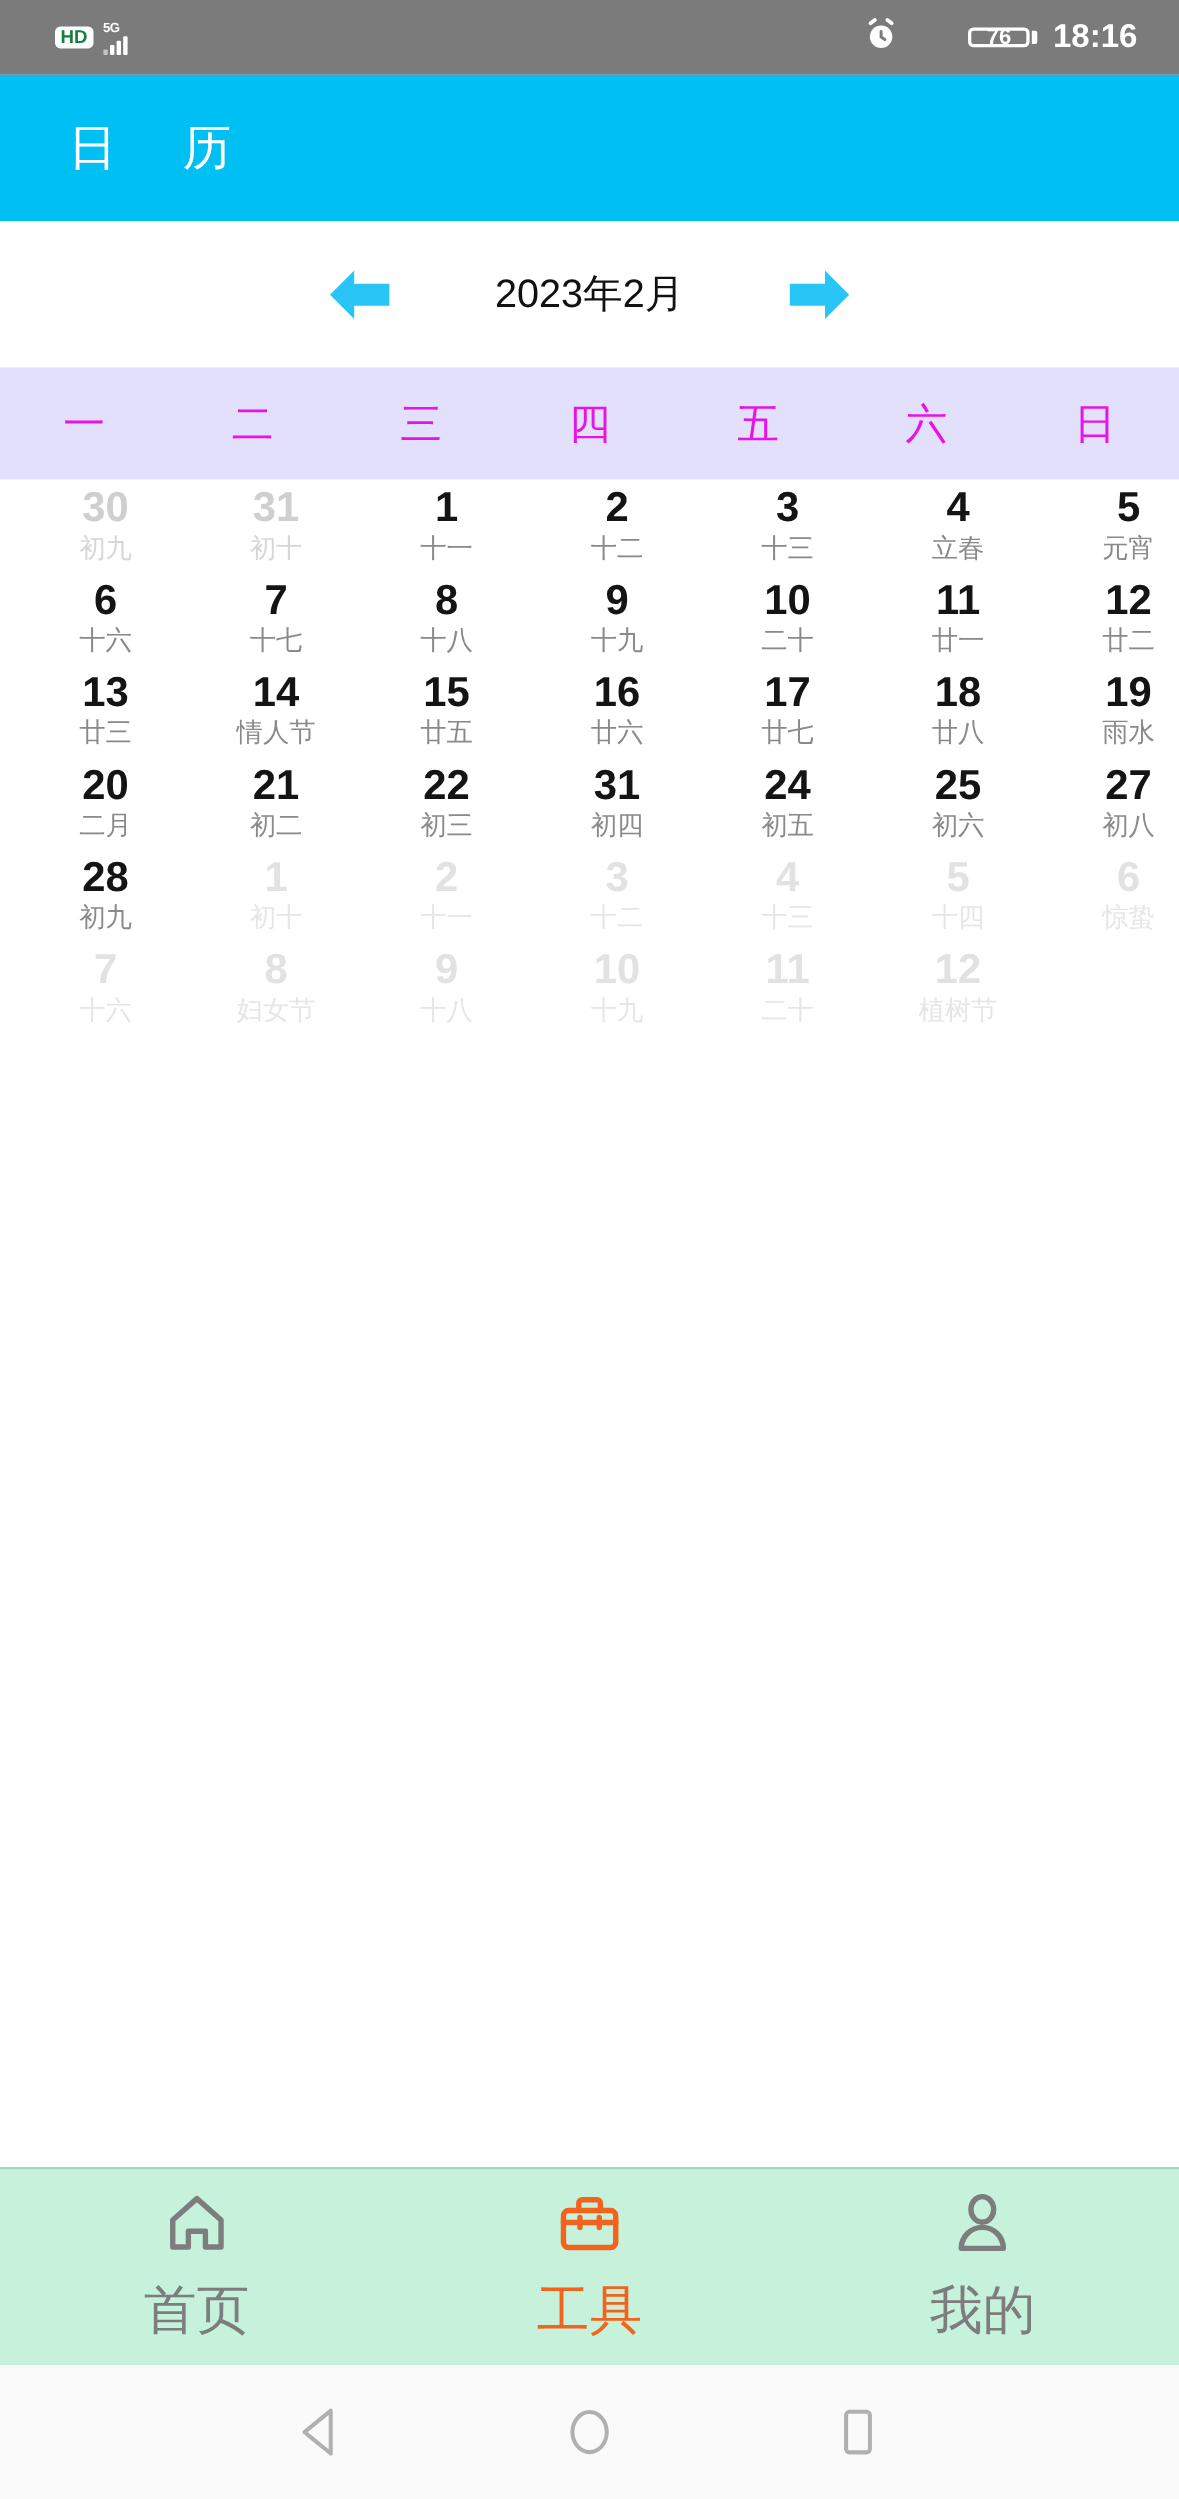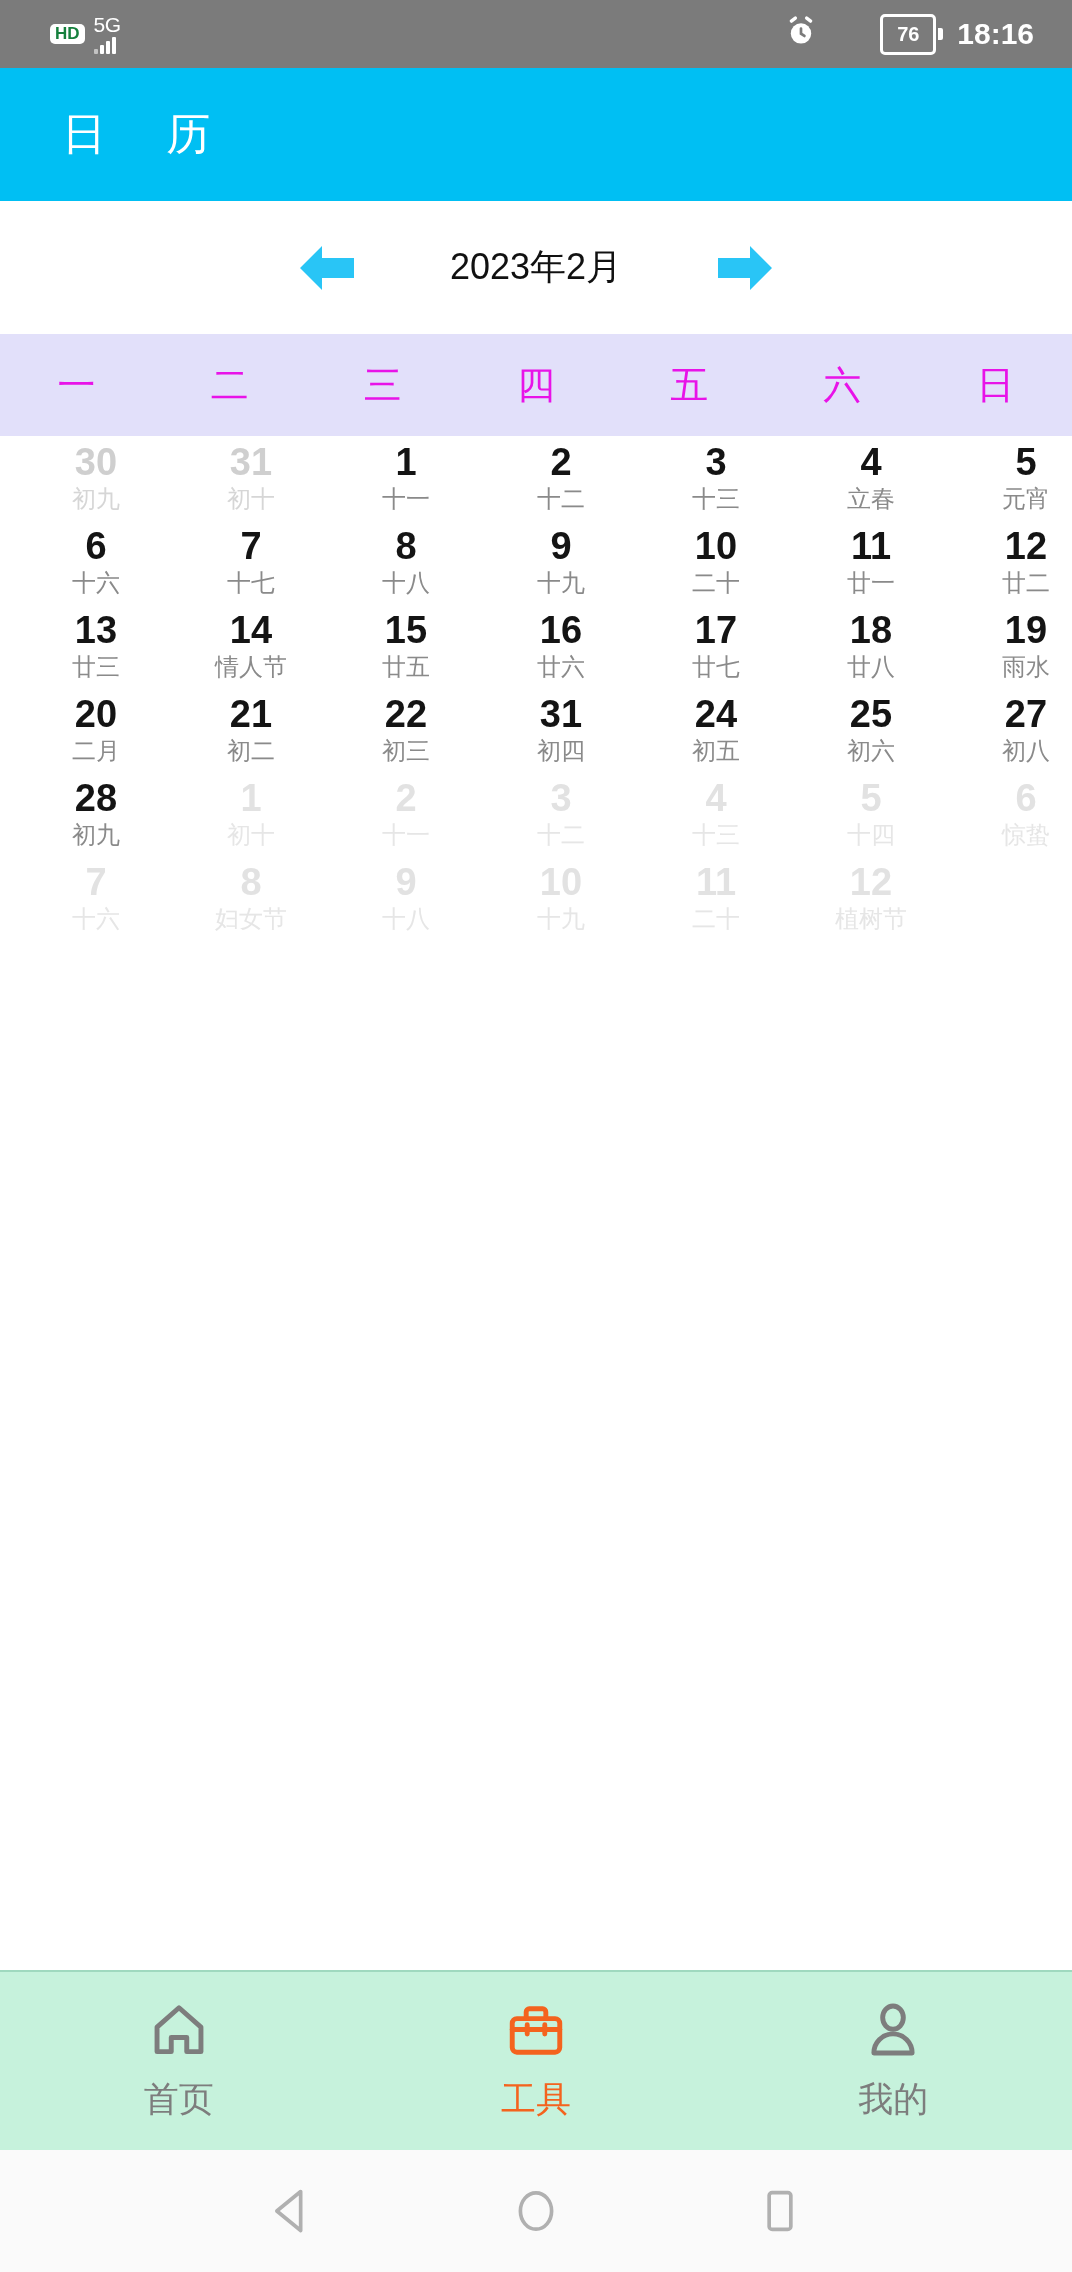--- a/index.html
+++ b/index.html
@@ -16,31 +16,31 @@
     height:68px; background:#7b7b7b; flex:0 0 68px;
     display:flex; align-items:center; justify-content:space-between;
     padding:0 38px 0 50px; color:#ffffff;
   }
   .sb-left { display:flex; align-items:center; gap:9px; }
   .hd-badge {
     background:#ffffff; color:#15803d; font-size:17px; font-weight:bold;
     border-radius:5px; padding:1px 5px 2px; line-height:1; letter-spacing:0px;
   }
   .net-group { display:flex; flex-direction:column; align-items:flex-start; line-height:1; }
-  .net-label { font-size:21px; font-weight:normal; letter-spacing:-0.5px; margin-bottom:1px; }
+  .net-label { font-size:12px; font-weight:bold; letter-spacing:-0.5px; margin-bottom:1px; }
   .sig-row { display:flex; align-items:flex-end; gap:2px; height:18px; }
   .sig-row i { display:block; width:4px; background:#ffffff; border-radius:1px; }
   .sig-row i:nth-child(1){ height:5px; opacity:.55;}
   .sig-row i:nth-child(2){ height:9px;}
   .sig-row i:nth-child(3){ height:13px;}
   .sig-row i:nth-child(4){ height:17px;}
   .sb-right { display:flex; align-items:center; gap:14px; }
   .batt { display:flex; align-items:center; }
   .batt-body {
-    border:3px solid #ffffff; border-radius:5px; height:41px; min-width:56px;
+    border:3px solid #ffffff; border-radius:5px; height:18px; min-width:56px;
     display:flex; align-items:center; justify-content:center;
     font-size:20px; font-weight:bold; padding:0 4px; line-height:1;margin-left:48px;
   }
   .batt-tip { width:5px; height:12px; background:#ffffff; border-radius:0 2px 2px 0; margin-left:2px; }
   .clock { font-size:30px; font-weight:bold; letter-spacing:0px; }
 
   
   .appbar {
     flex:0 0 133px; background:#00BFF3; display:flex; align-items:center;
     padding-left:62px;
@@ -85,21 +85,21 @@
   .cell.today .d-lunar { color:#6b4f68; }
 
   .spacer { flex:1 1 auto; background:#ffffff; }
 
   
   .tabbar {
     flex:0 0 180px; background:#C6F2DC; border-top:2px solid #9fd9bf;
     display:grid; grid-template-columns:repeat(3,1fr); align-items:center;
   }
   .tab { display:flex; flex-direction:column; align-items:center; justify-content:center; gap:10px; }
-  .tab-label { font-size:35px; color:#7d7d7d; }
+  .tab-label { font-size:48px; color:#7d7d7d; }
   .tab.active .tab-label { color:#F4631E; }
 
   
   .androidnav {
     flex:0 0 122px; background:#FAFAFA;
     display:flex; align-items:center; justify-content:space-around;
     padding:0 170px;
   }
   .nav-btn { width:74px; height:74px; display:flex; align-items:center; justify-content:center; }
 </style>

